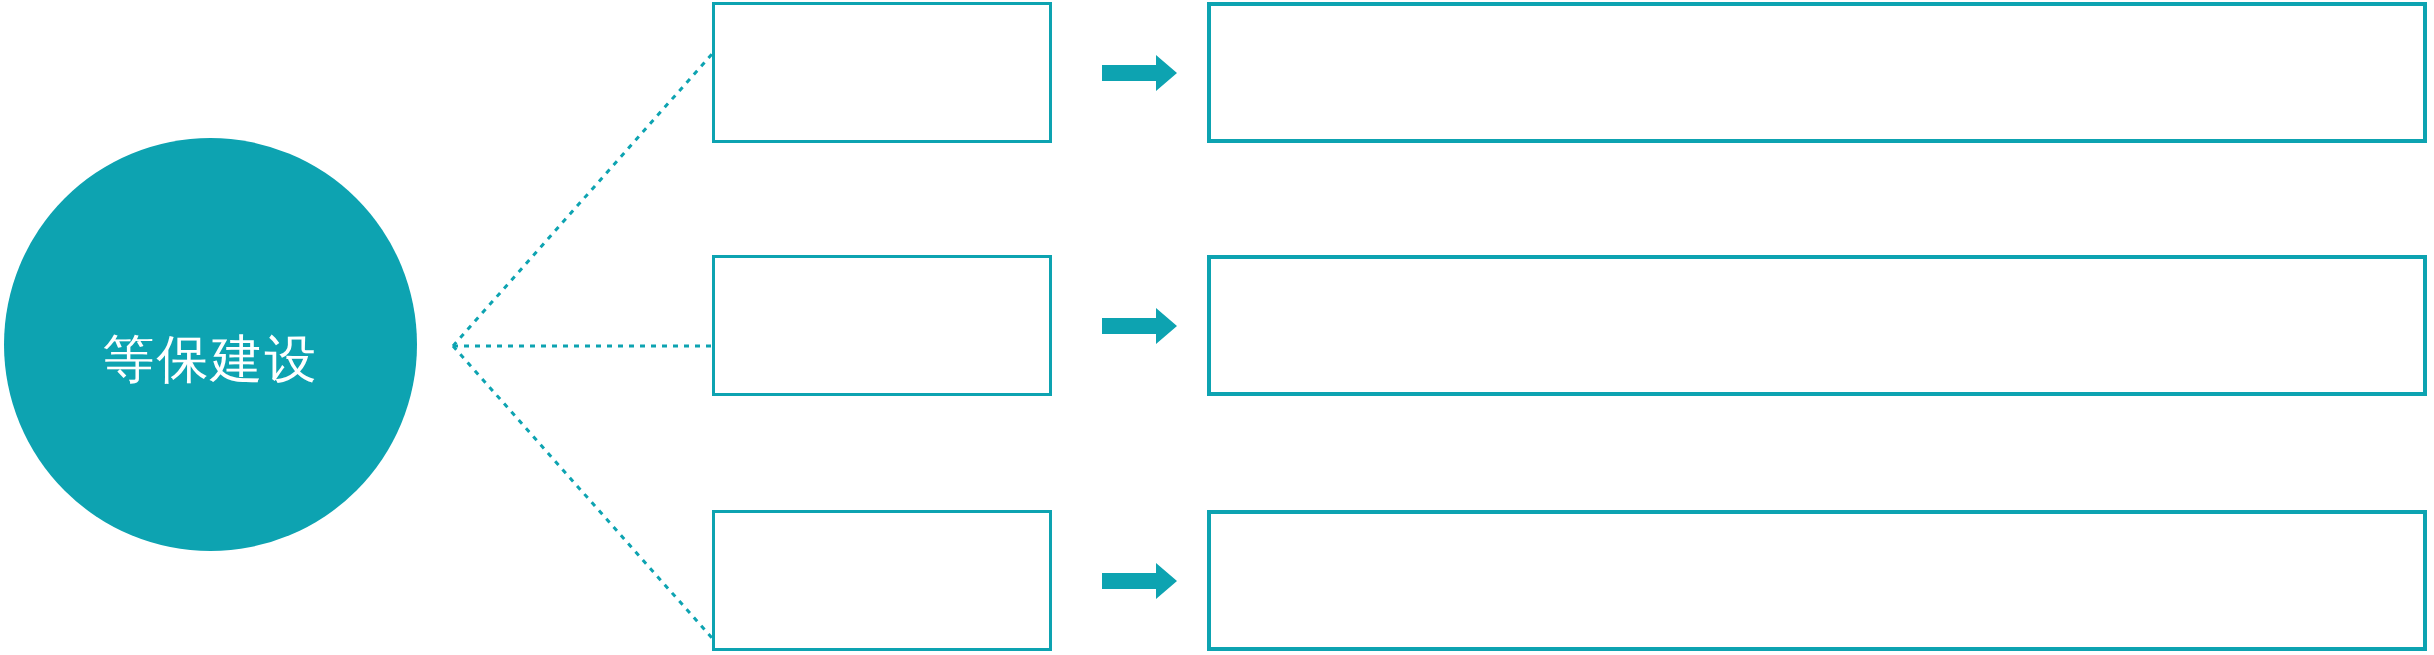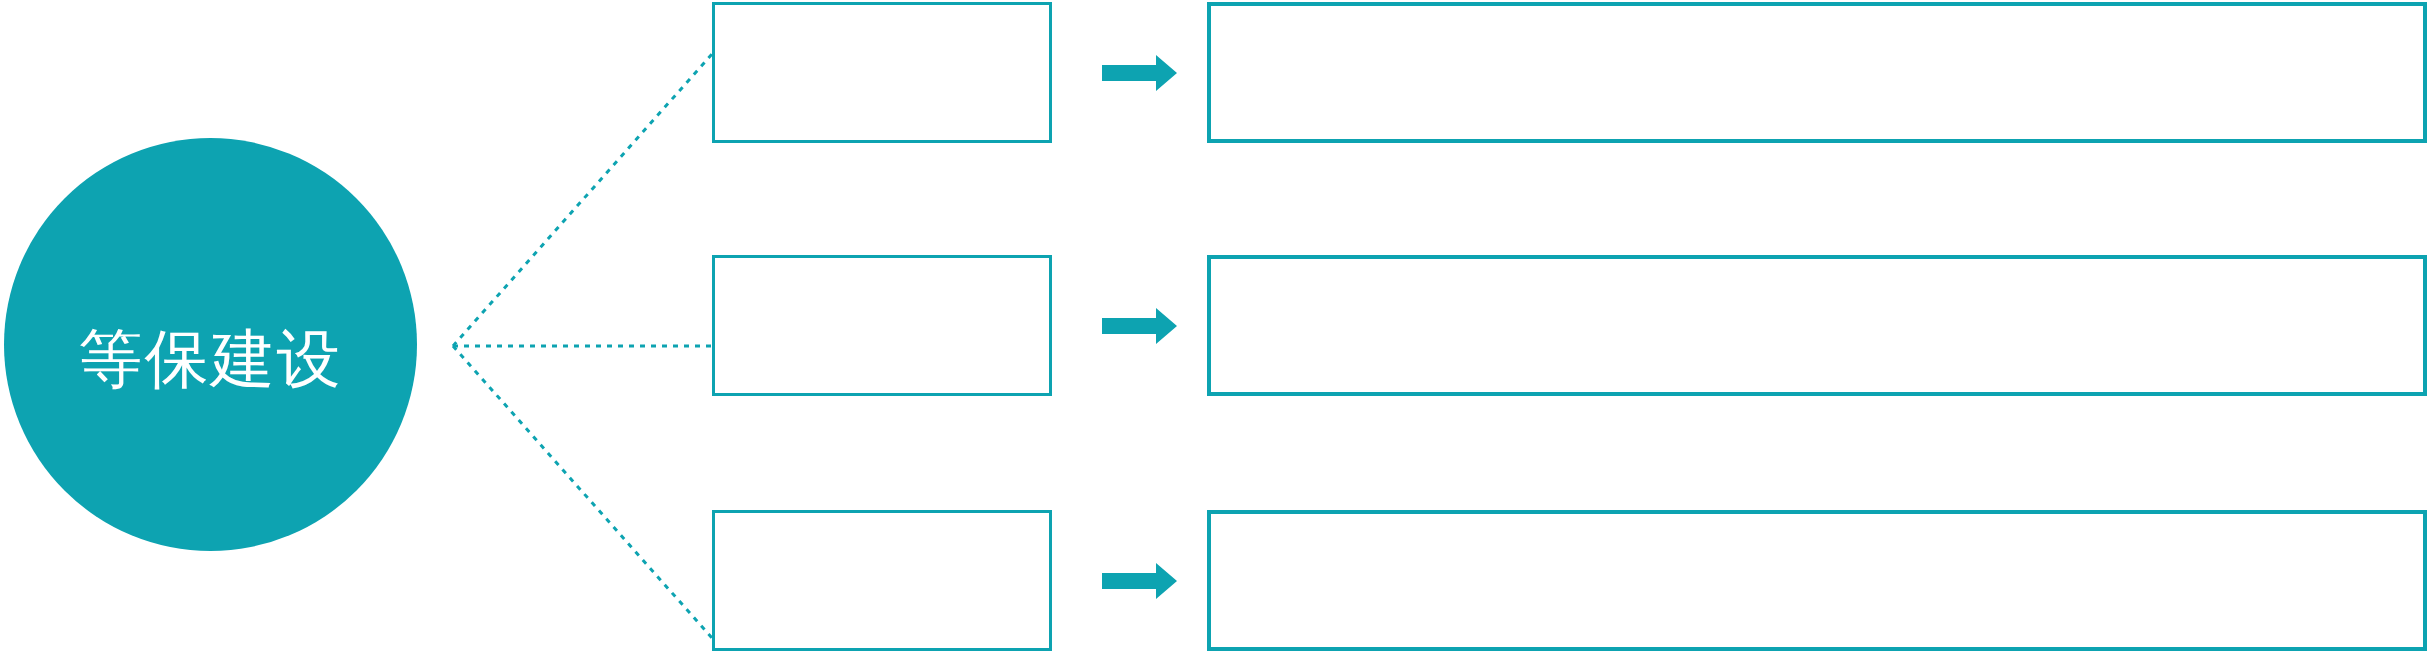--- a/index.html
+++ b/index.html
@@ -29,21 +29,21 @@
     border-radius: 50%;
     background: var(--accent);
     display: flex;
     flex-direction: column;
     align-items: center;
     justify-content: center;
     text-align: center;
   }
   .root-circle .label {
     color: var(--text_on_accent);
-    font-size: 64px;
+    font-size: 52px;
     font-weight: 300;
     line-height: 76px;
     letter-spacing: 2px;
     transform: translateY(14px);
   }
   
   .connectors {
     position: absolute;
     left: 0;
     top: 0;

